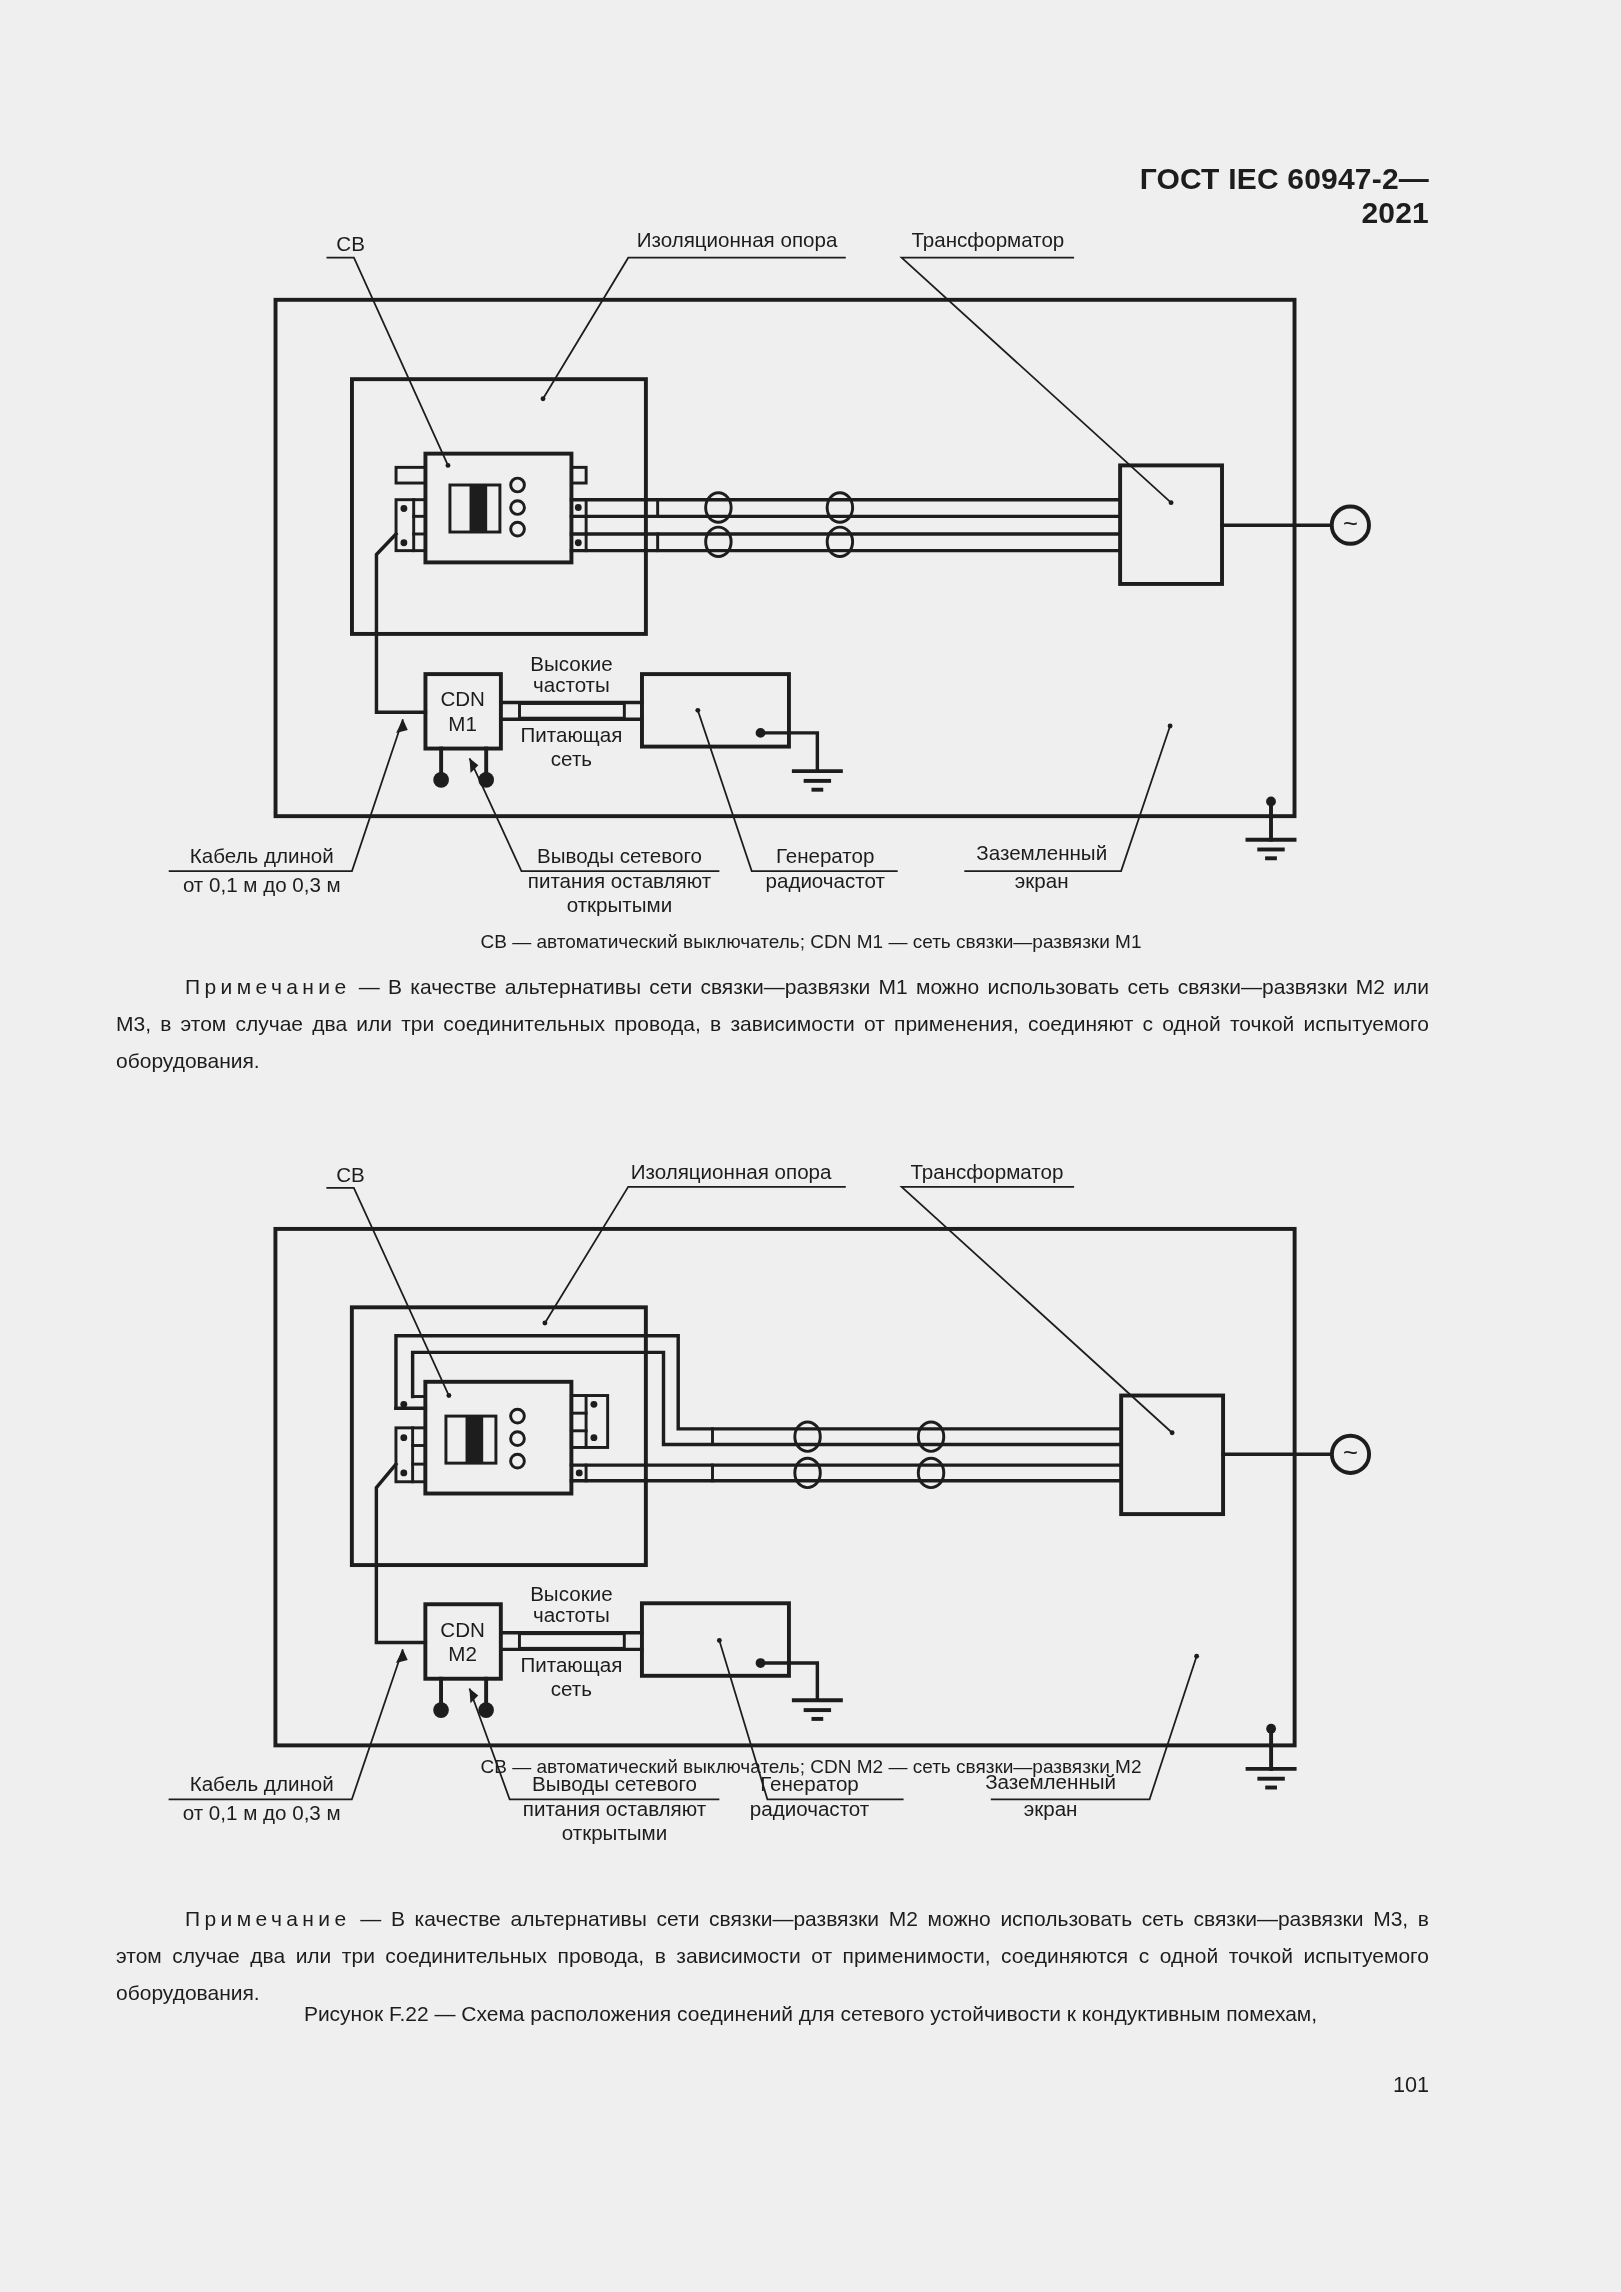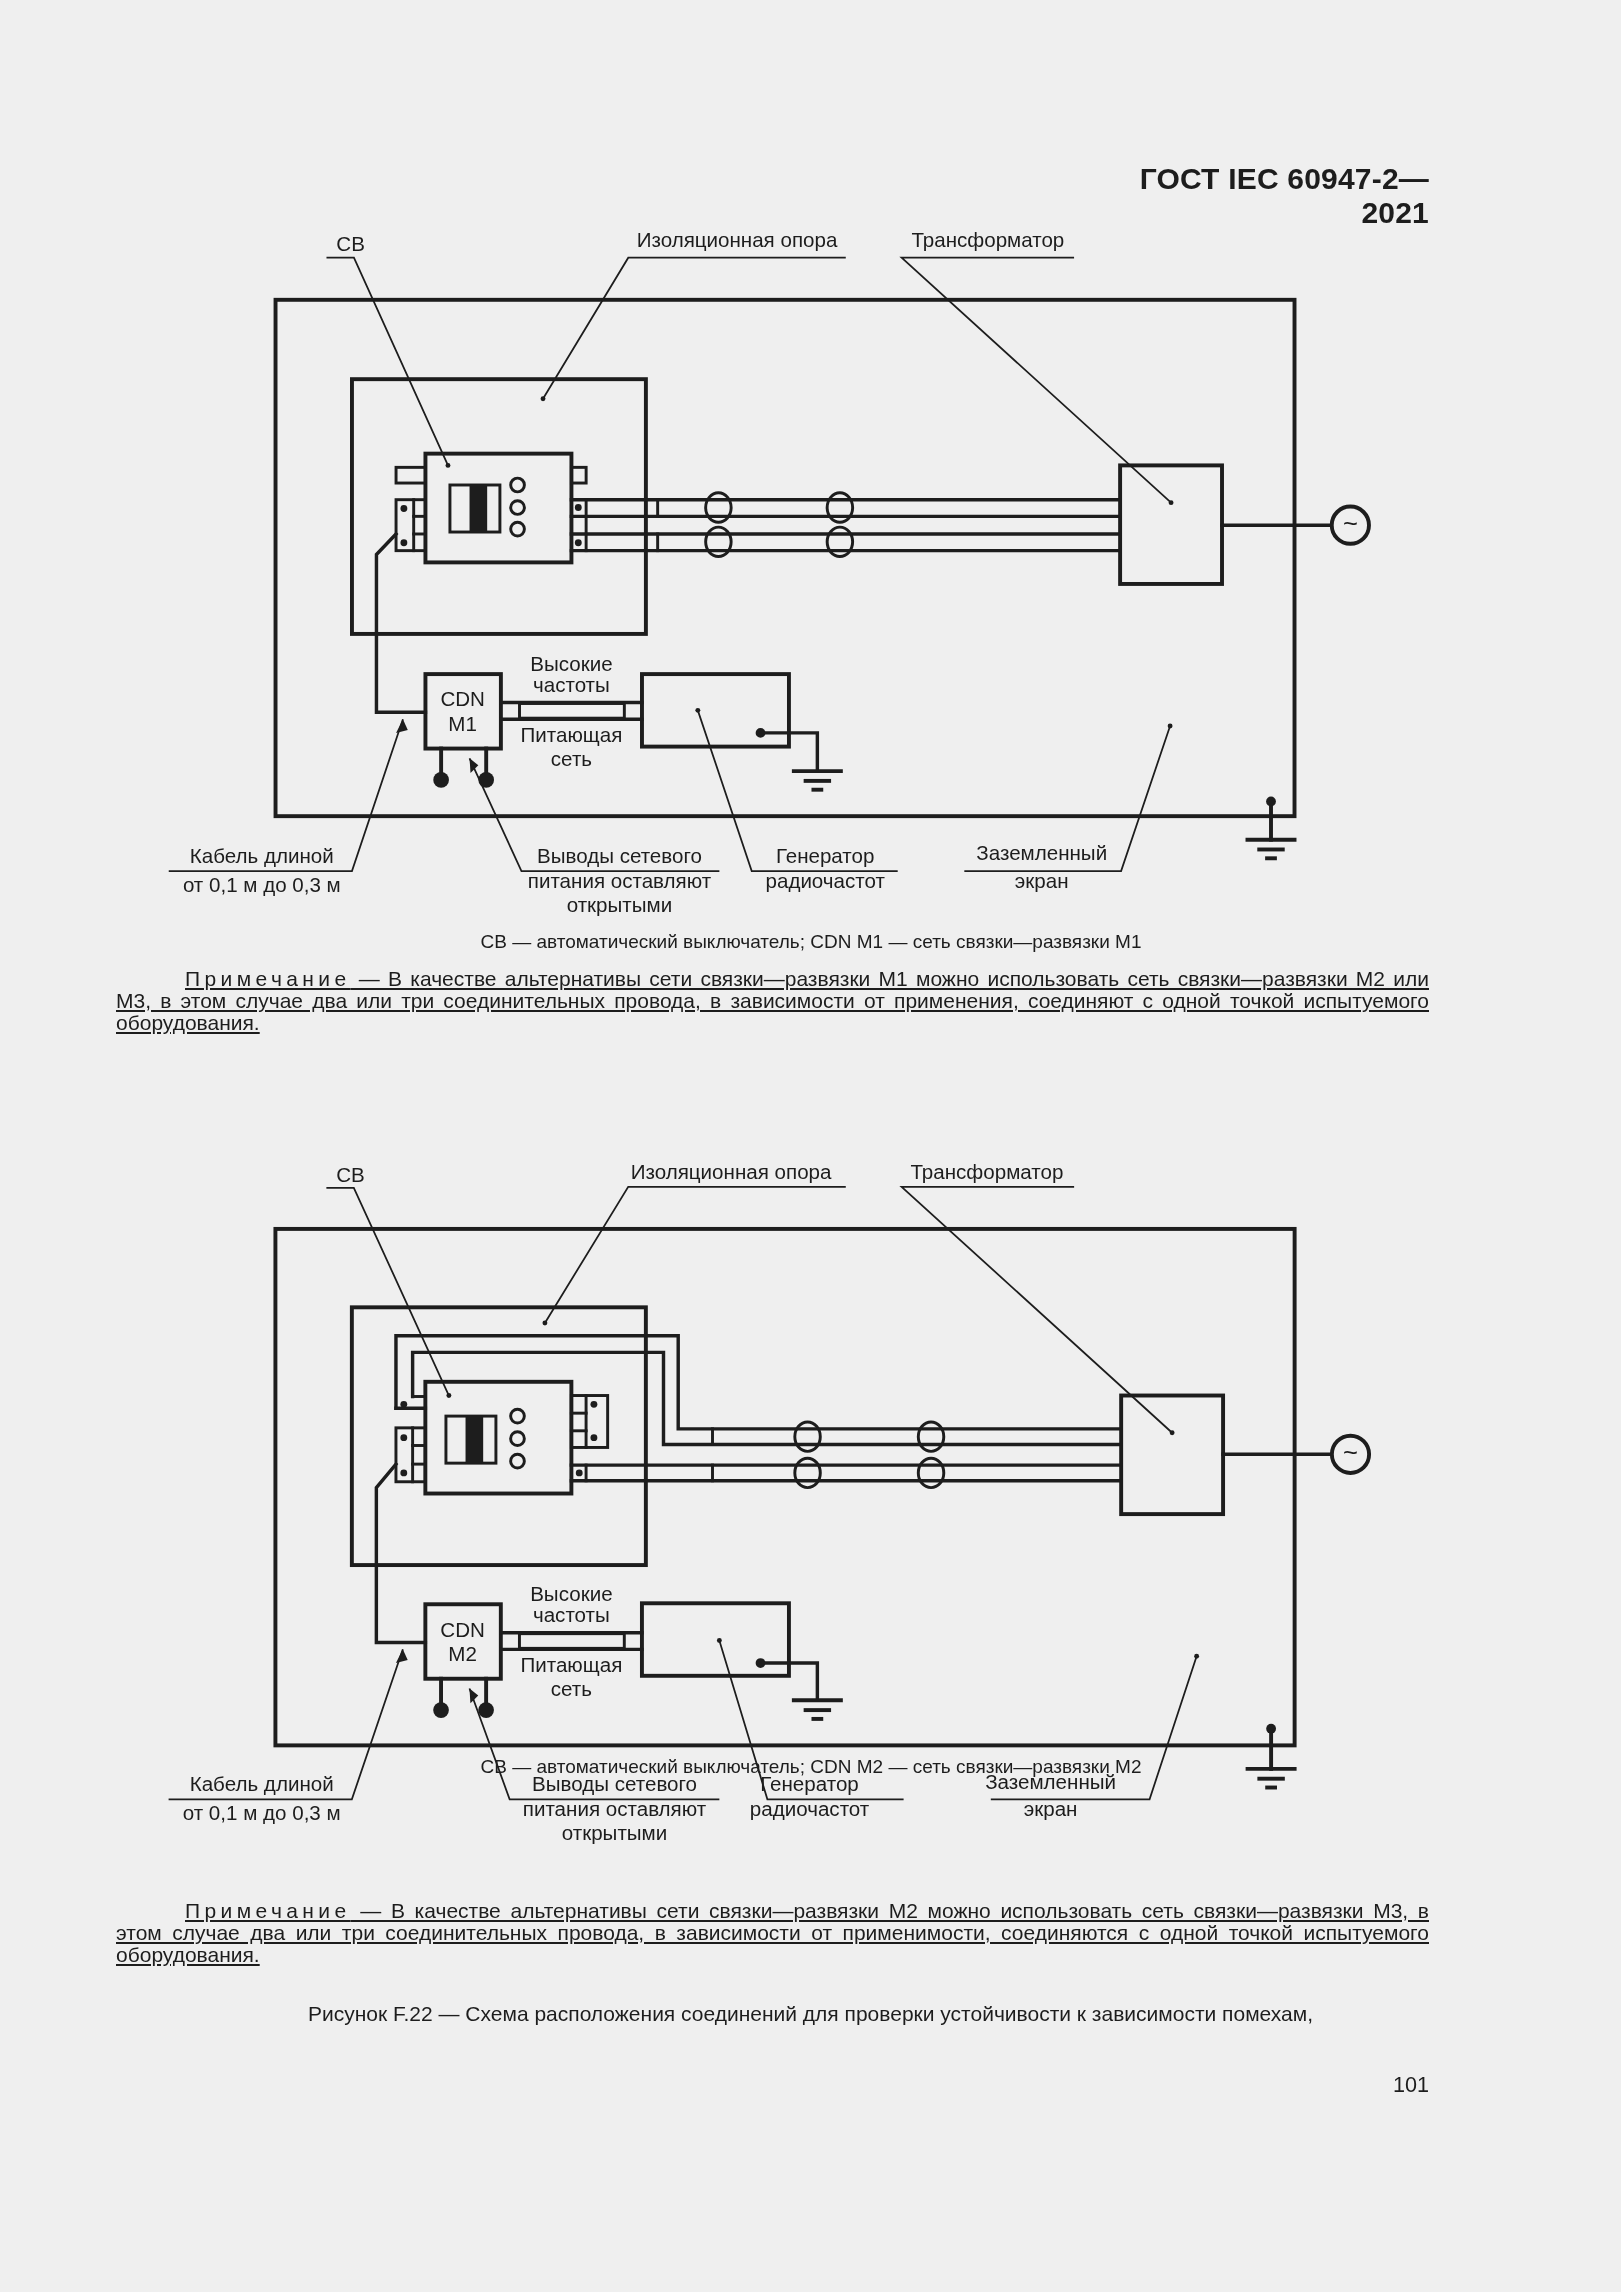--- a/index.html
+++ b/index.html
@@ -10,21 +10,21 @@
   .header-code {
     position: absolute; left: 1098px; top: 162px; width: 331px; text-align: right;
     font-weight: bold; font-size: 30px; letter-spacing: 0.2px;
   }
   svg.diagram { position: absolute; left: 0; overflow: visible; }
   svg text { font-family: "Liberation Sans", "DejaVu Sans", sans-serif; fill: #1d1d1d; }
   .legend {
     position: absolute; left: 157px; width: 1308px; text-align: center; font-size: 19px;
   }
   .note {
-    position: absolute; left: 116px; width: 1313px; font-size: 21px; line-height: 22px; text-align: justify; text-decoration: underline;
+    position: absolute; left: 116px; width: 1313px; font-size: 21px; line-height: 37px; text-align: justify;
   }
   .note .indent { display: inline-block; width: 69px; }
   .note .spaced { letter-spacing: 4.4px; }
   .caption {
     position: absolute; left: 137px; width: 1347px; text-align: center; font-size: 21px; line-height: 26.5px;
   }
   .page-number { position: absolute; left: 1372px; top: 2072px; width: 57px; text-align: right; font-size: 21.6px; }
 </style>
 </head>
 <body>
@@ -262,17 +262,17 @@
     <text x="1072" y="1826" text-anchor="middle">Заземленный</text>
     <text x="1072" y="1853" text-anchor="middle">экран</text>
   </g>
 </svg>
 
 <div class="legend" style="top:1756px">СВ — автоматический выключатель; CDN M2 — сеть связки—развязки M2</div>
 
 <div class="note" style="top:1900px"><span class="indent"></span><span class="spaced">Примечание</span><span> — В качестве альтернативы сети связки—развязки M2 можно использовать сеть связки—развязки M3, в этом случае два или три соединительных провода, в зависимости от применимости, соединяются с одной точкой испытуемого оборудования.</span></div>
 
 <div class="caption" style="top:2001px">
-  <div>Рисунок F.22 — Схема расположения соединений для проверки устойчивости к зависимости помехам,</div>
+  <div>Рисунок F.22 — Схема расположения соединений для сетевого устойчивости к кондуктивным помехам,</div>
 </div>
 
 <div class="page-number">101</div>
 
 
 </body></html>

